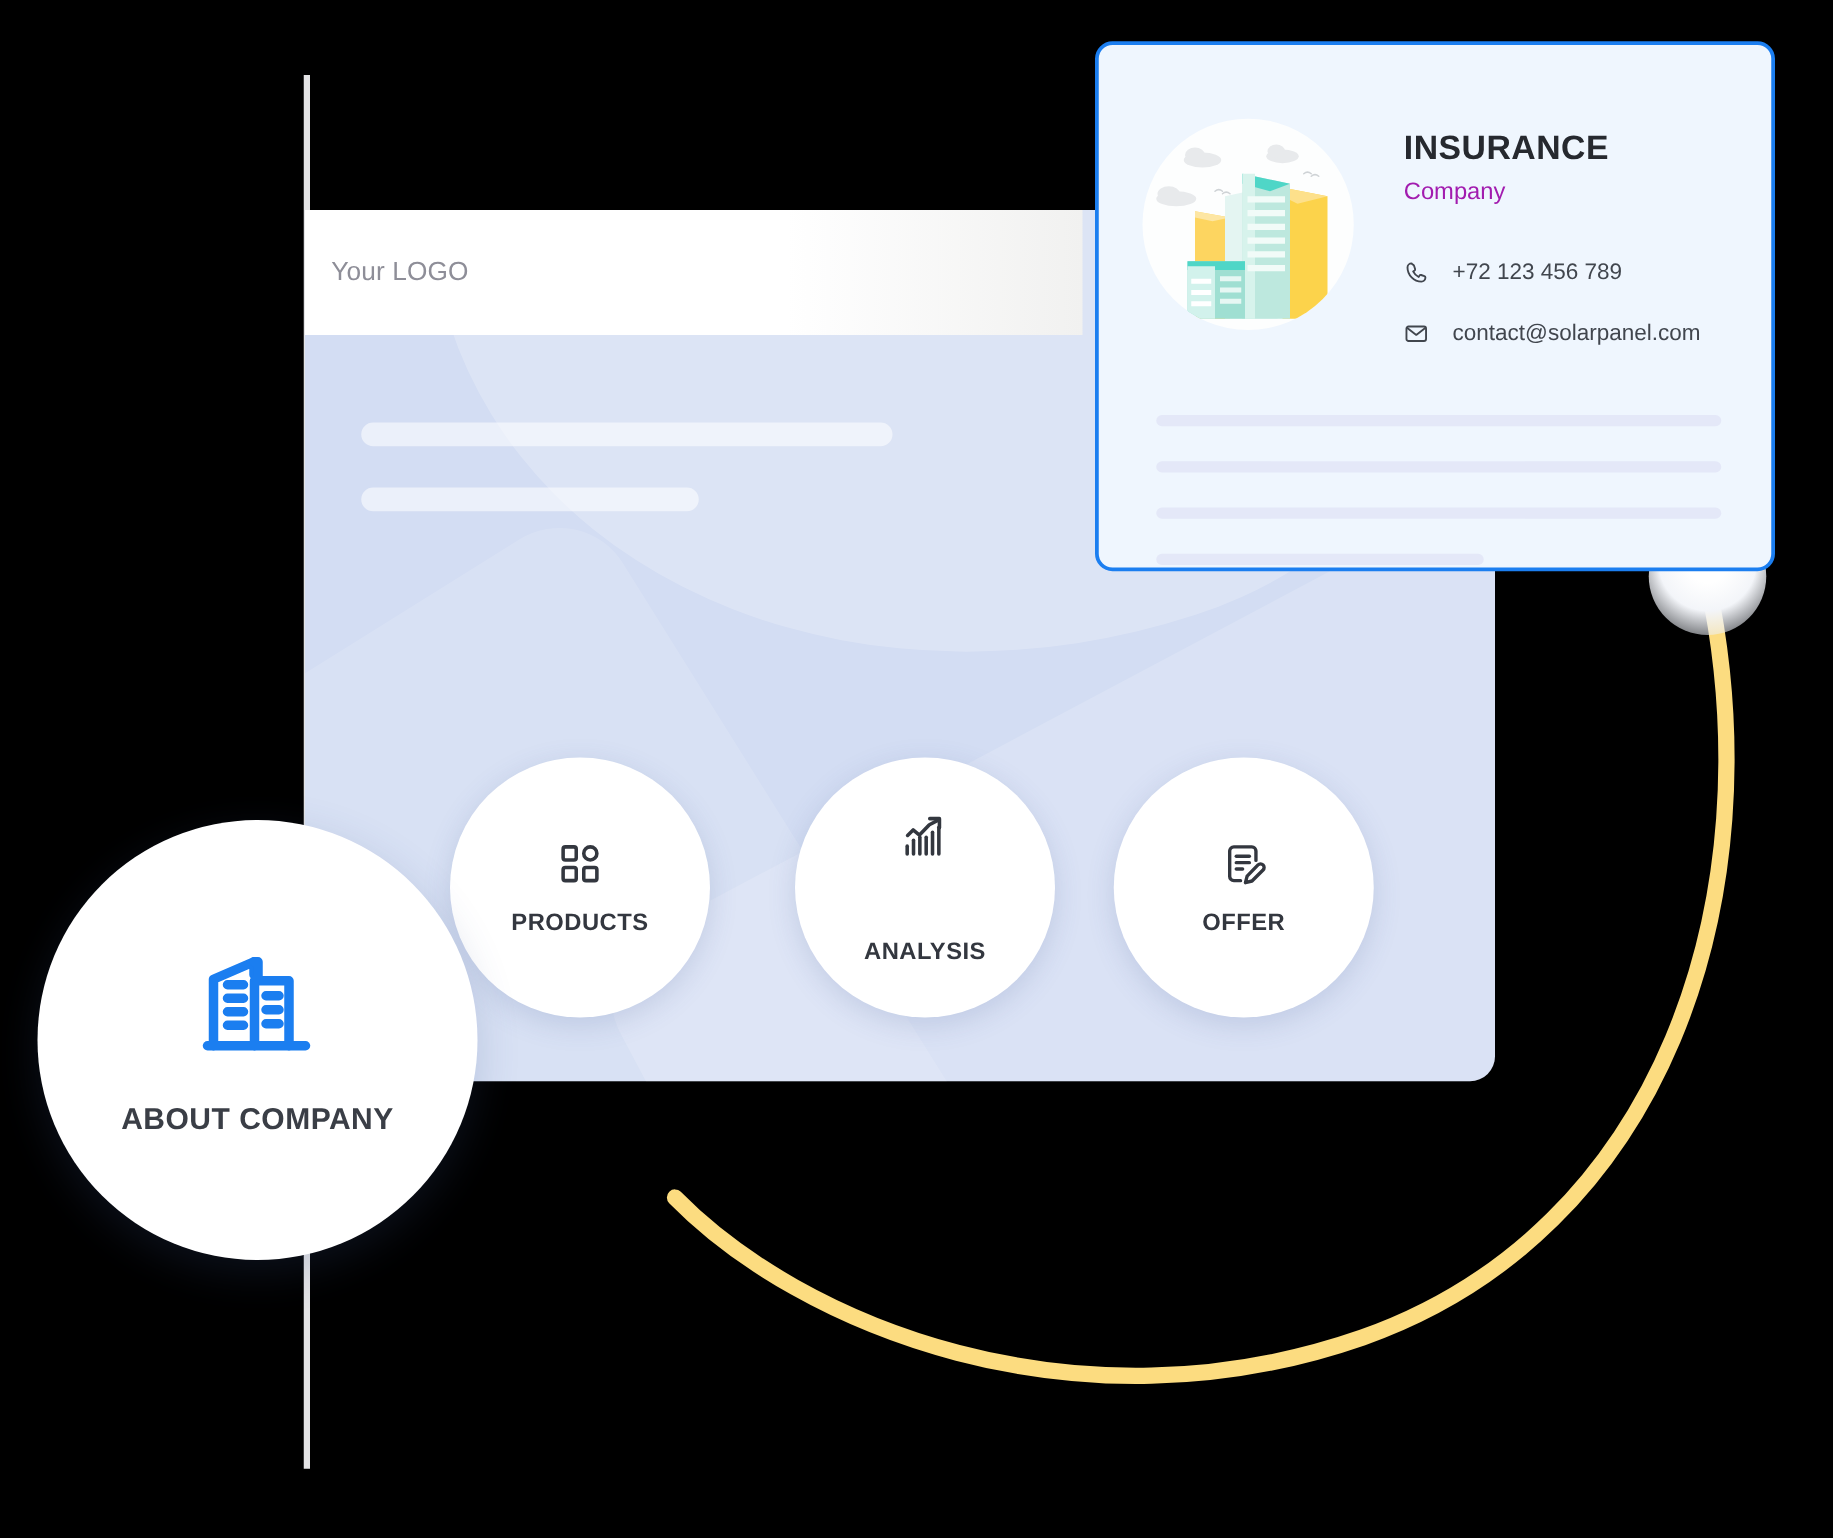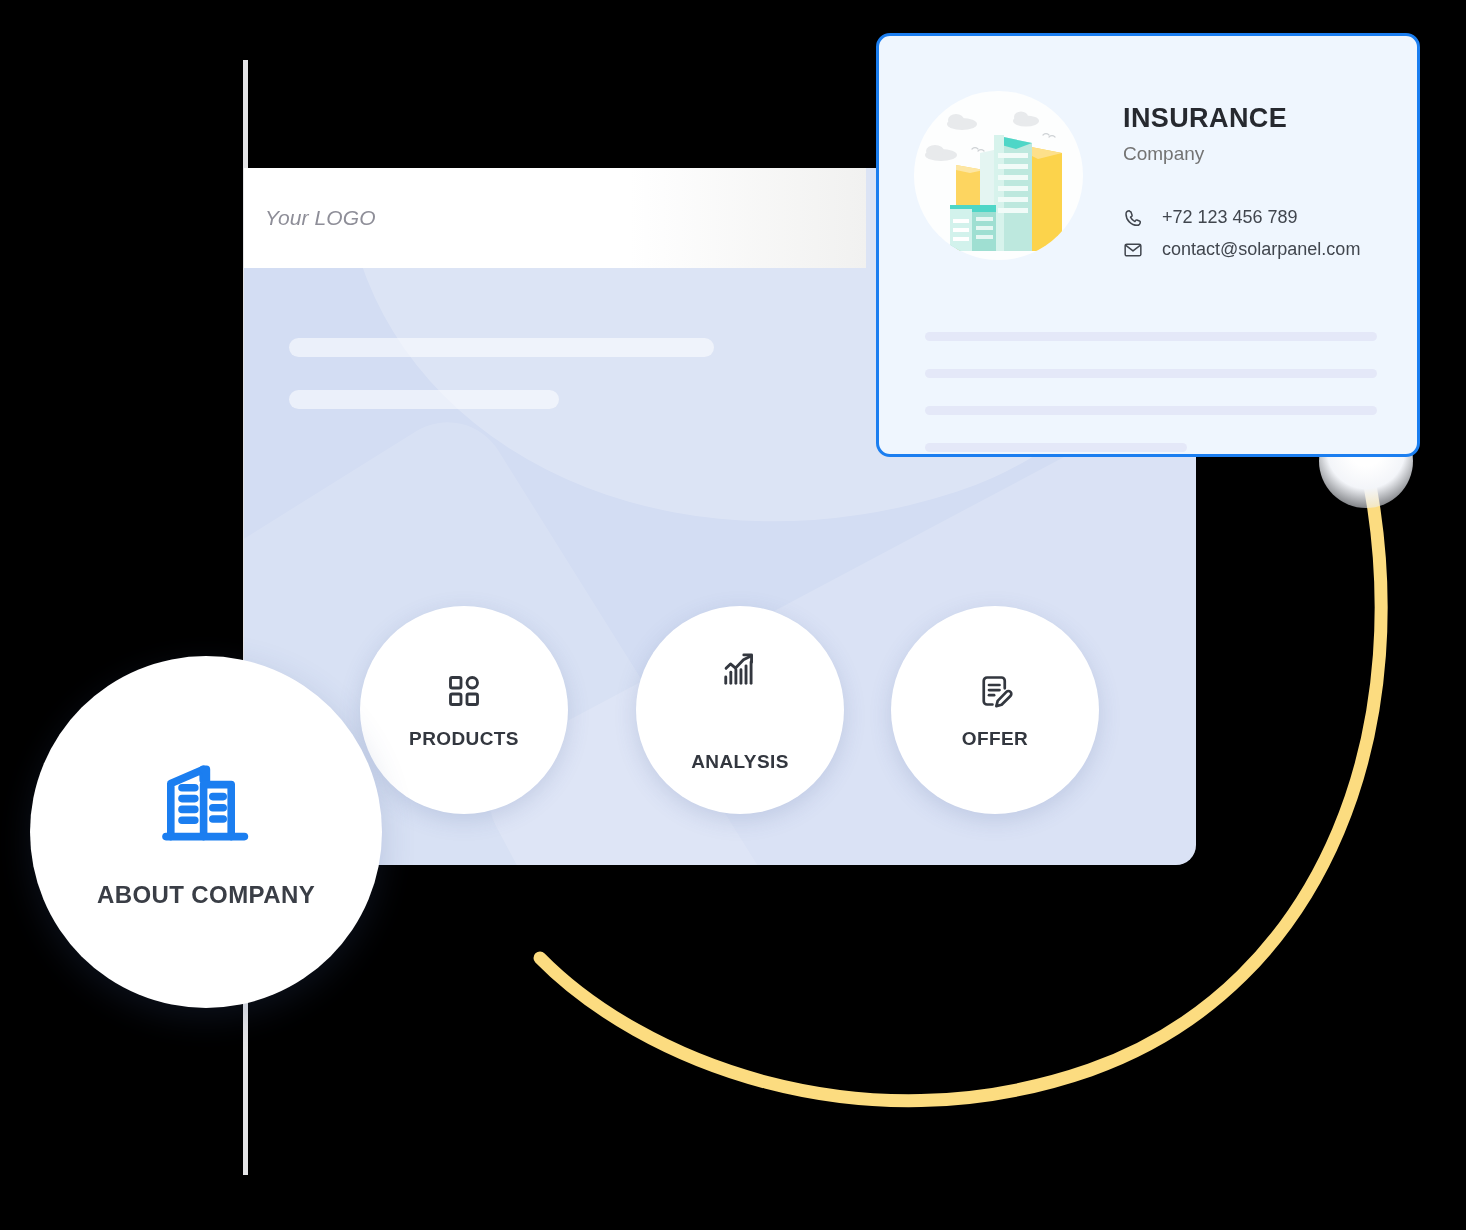--- a/index.html
+++ b/index.html
@@ -65,21 +65,20 @@
 
   
   #logo-bar {
     position: absolute;
     left: 0; top: 0;
     width: 622px;
     height: 100px;
     background: linear-gradient(to right, #ffffff 0%, #ffffff 62%, #f1f1f0 100%);
     display: flex;
     align-items: center;
-    font-style: italic;
   }
   #logo-text {
     margin-left: 21px;
     font-size: 21px;
     color: #8e8e98;
     letter-spacing: 0.1px;
   }
 
   
   .panel-skel {
@@ -147,21 +146,21 @@
     width: 544px;
     height: 424px;
     background: #eff6fe;
     border: 3px solid #1b7ef0;
     border-radius: 14px;
     box-sizing: border-box;
     overflow: hidden;
   }
   #card-top {
     display: flex;
-    align-items: flex-end;
+    align-items: center;
     padding: 45px 0 0 35px;
   }
   #card-illustration {
     width: 169px;
     height: 169px;
     border-radius: 50%;
     background: #fdfefe;
     position: relative;
     overflow: hidden;
     flex: none;
@@ -169,26 +168,26 @@
   #card-info { margin-left: 40px; padding-top: 22px; }
   #card-title {
     font-size: 27px;
     font-weight: bold;
     color: #26292f;
     letter-spacing: 0.4px;
   }
   #card-subtitle {
     margin-top: 9px;
     font-size: 19px;
-    color: #737373;
+    color: #a21caf;
   }
   .contact-row {
     display: flex;
     align-items: center;
-    margin-top: 11px;
+    margin-top: 28px;
     font-size: 18px;
     color: #41464e;
   }
   .contact-row .ci { width: 28px; flex: none; display:flex; align-items:center; }
   .contact-row .ct { margin-left: 11px; }
   #card-lines { position: absolute; left: 46px; top: 296px; width: 452px; }
   .card-line {
     height: 9px;
     border-radius: 5px;
     background: #e4e8f8;

